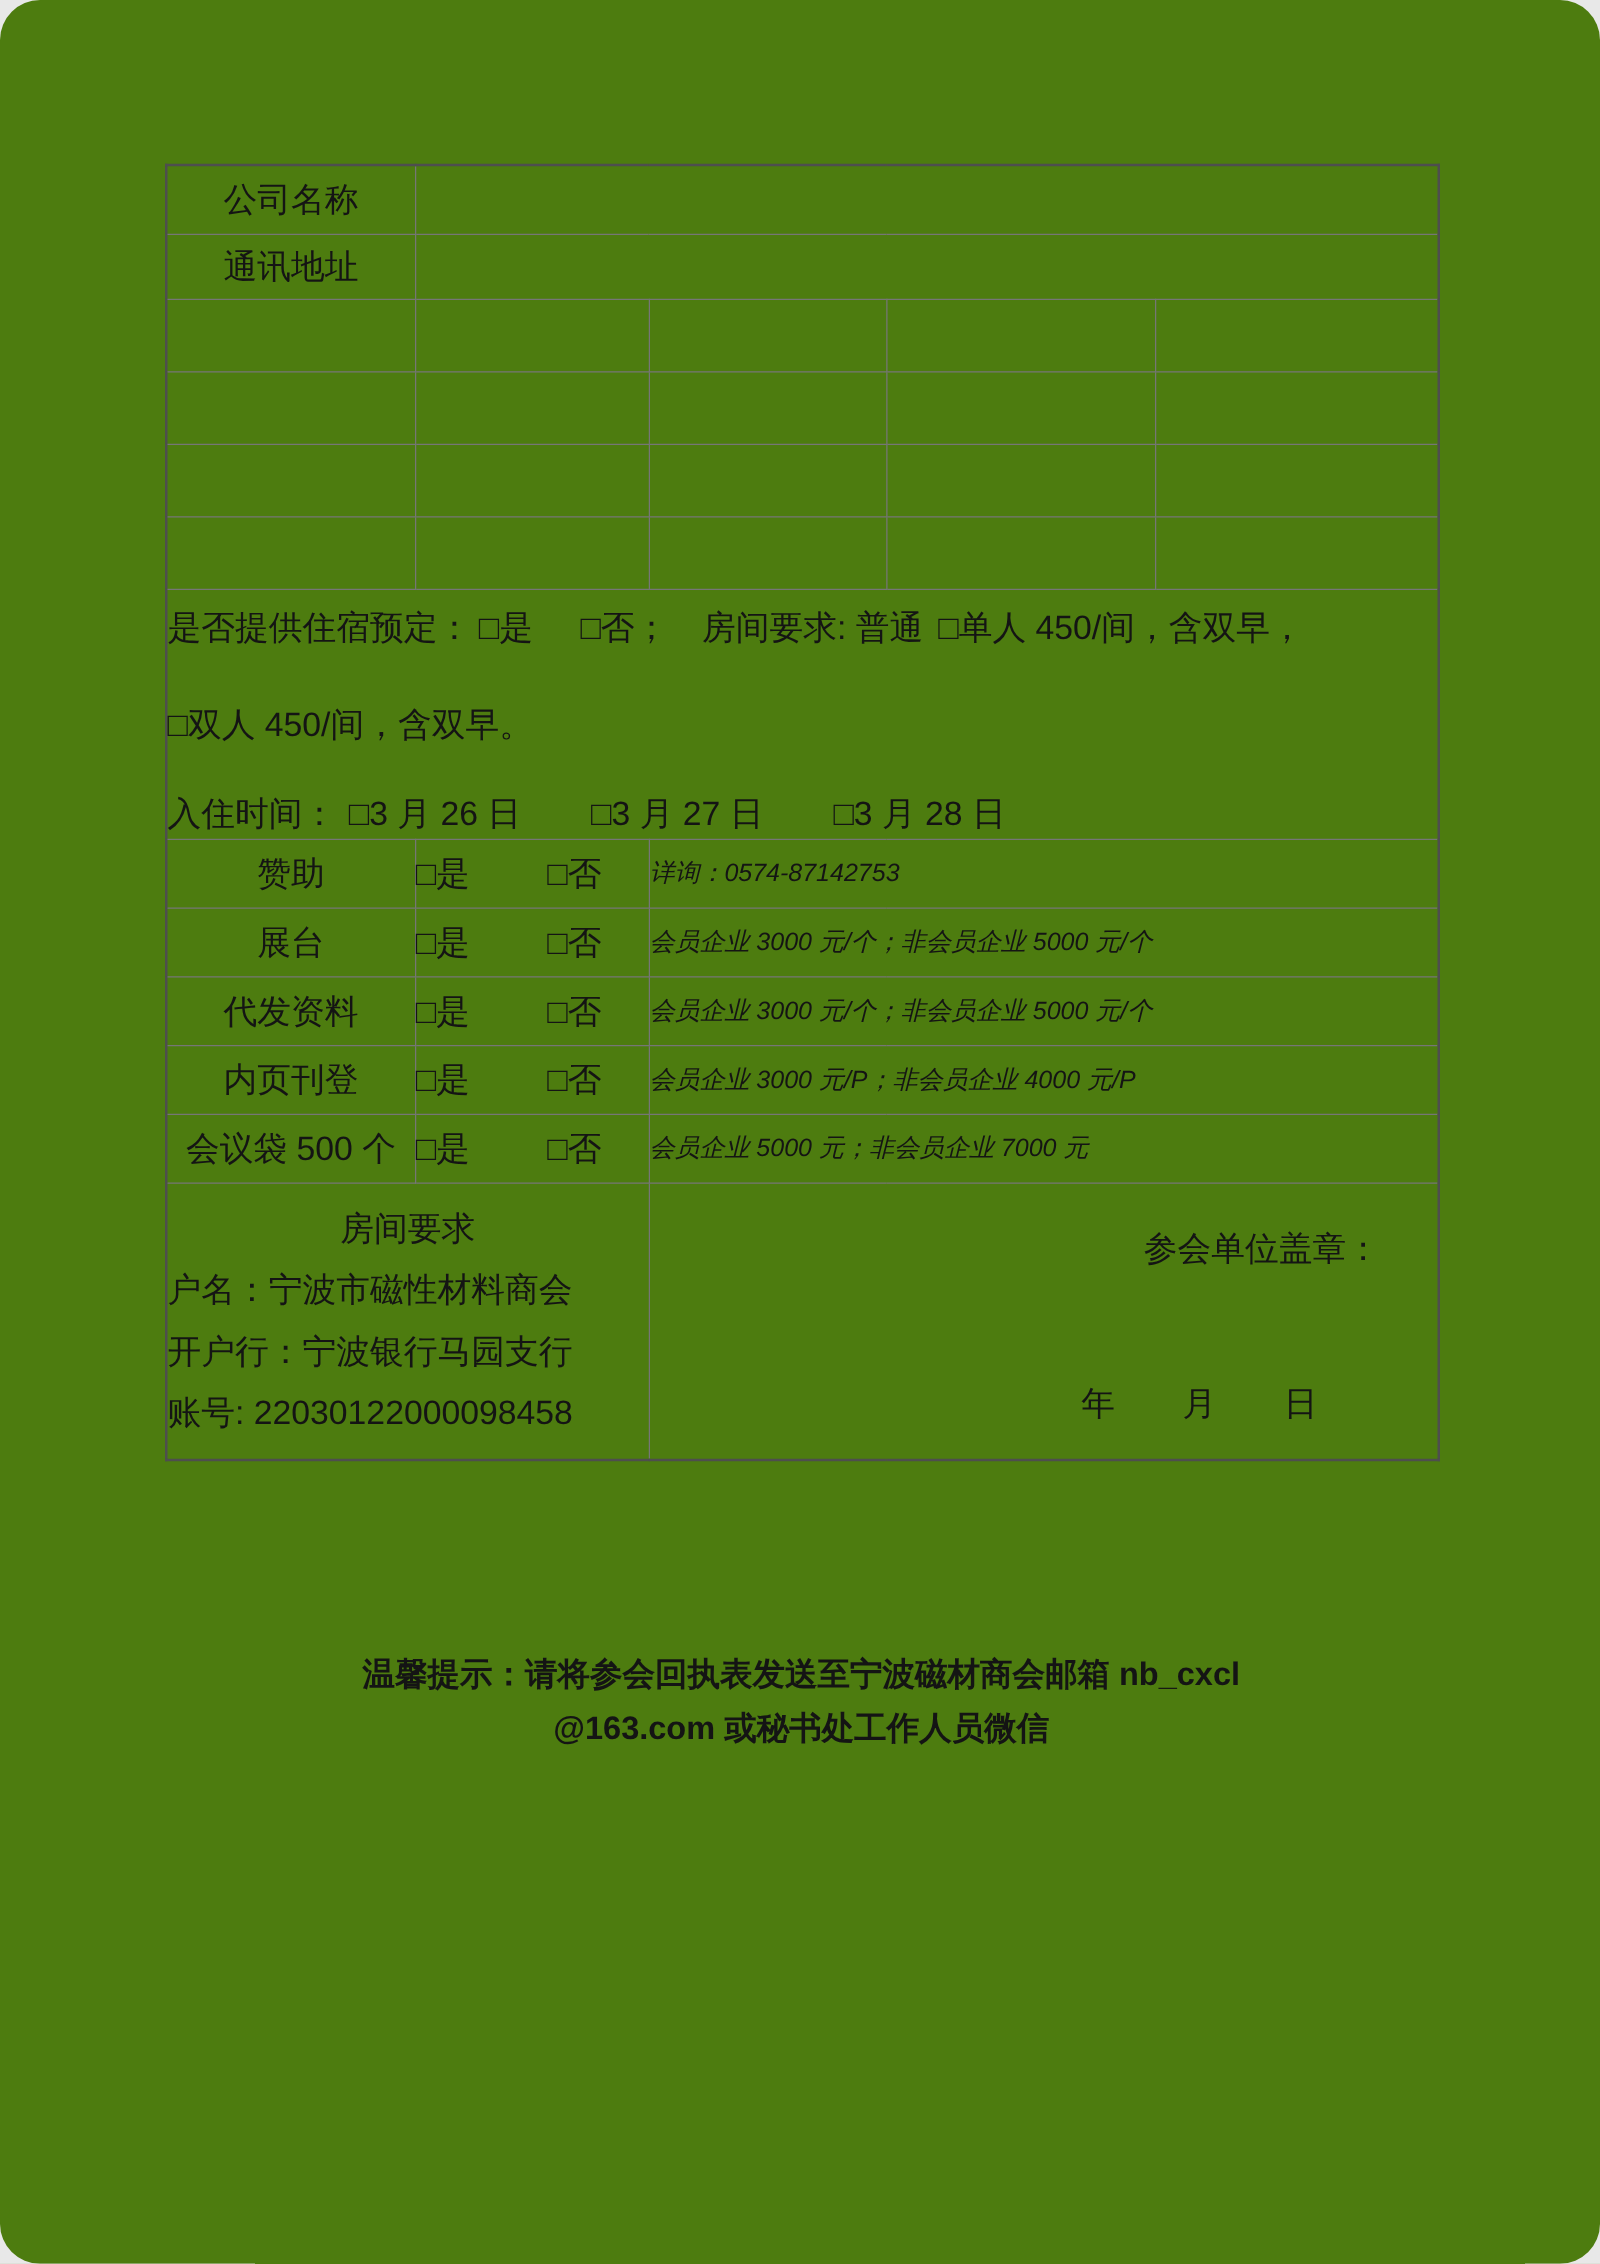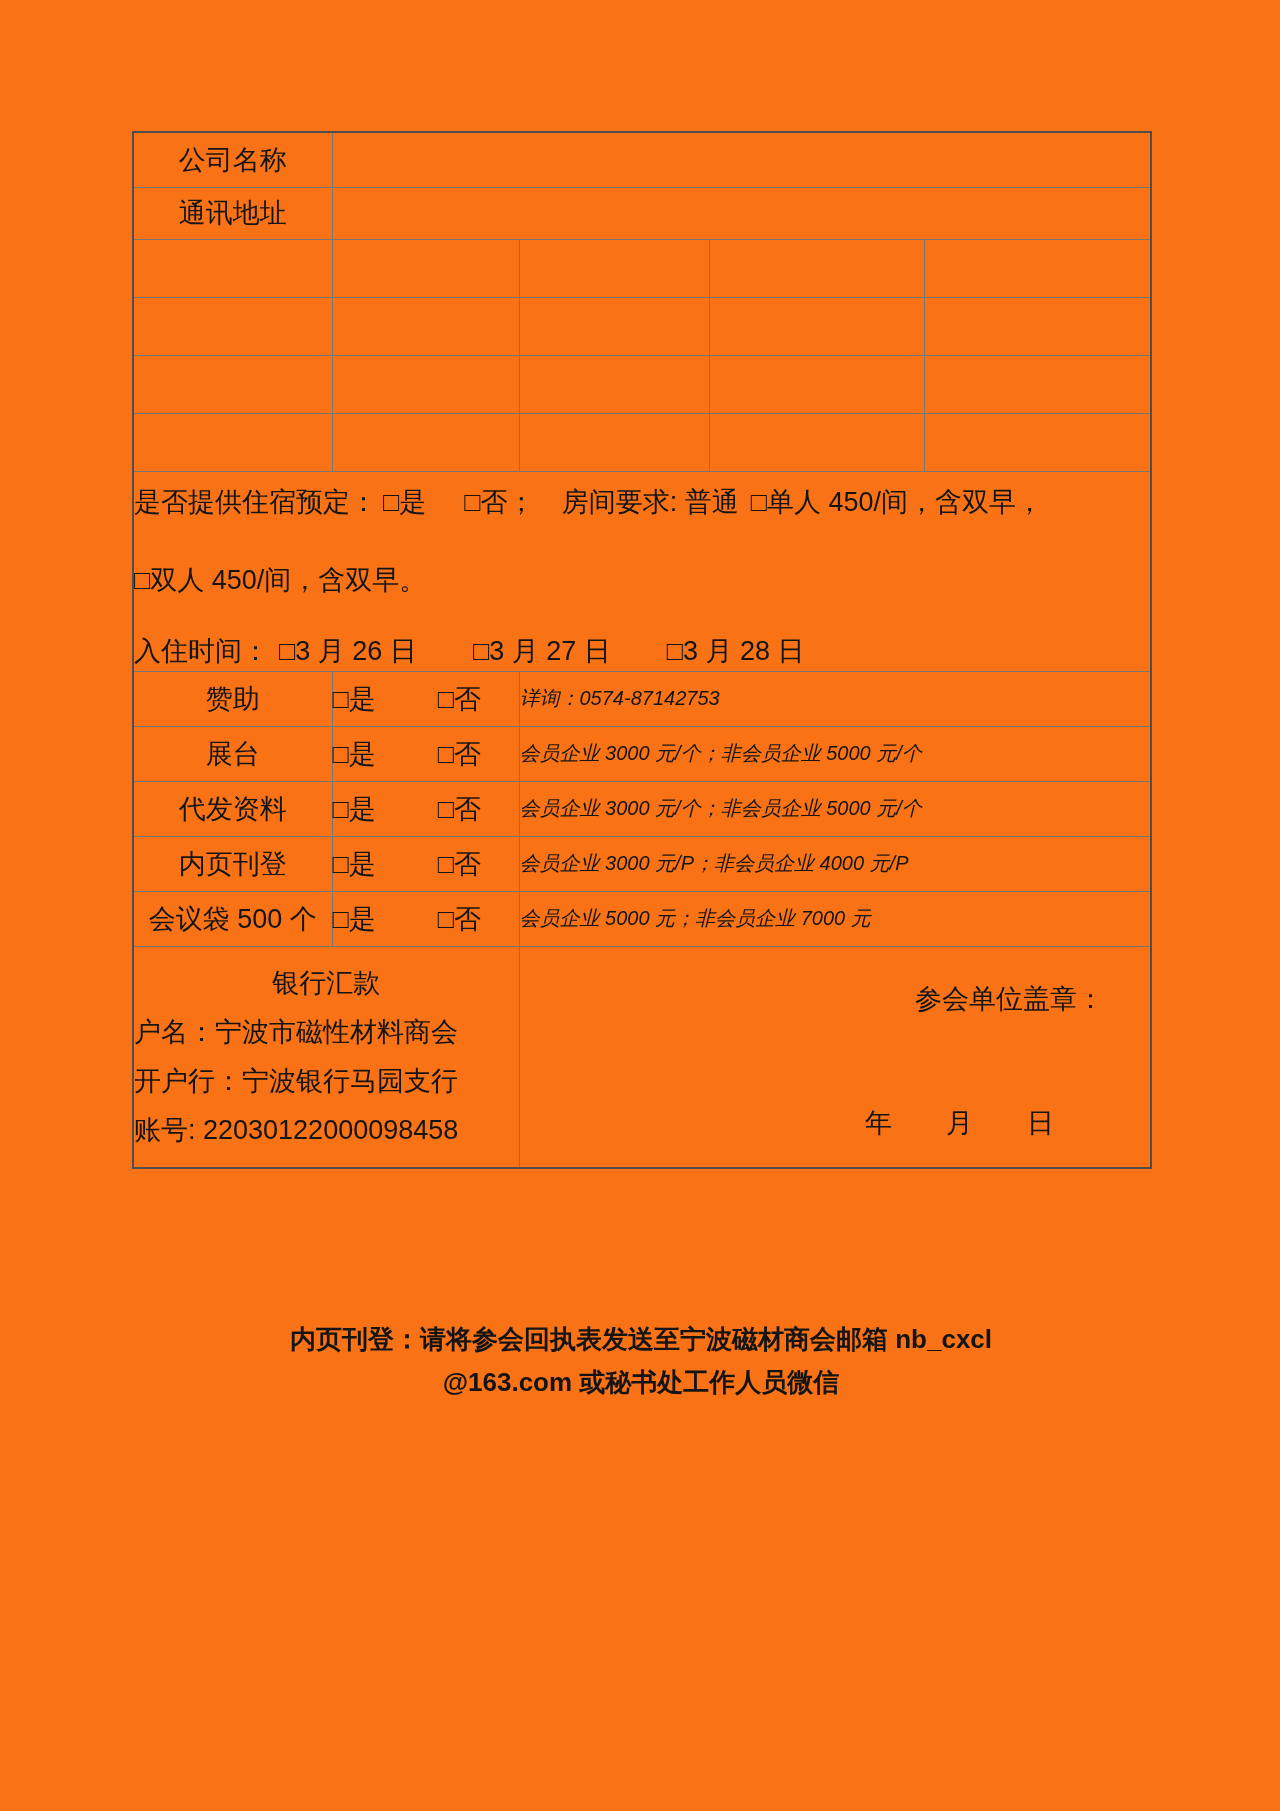--- a/index.html
+++ b/index.html
@@ -1,23 +1,24 @@
 <!DOCTYPE html>
 <html><head>
 <meta charset="utf-8">
 <style>
   html,body{margin:0;padding:0;background:#e8e8e8;}
   .page{
     position:relative;
     width:1280px;height:1811px;
-    background:#f97316;
+    background:#4d7c0f;
     font-family:"Liberation Sans", sans-serif;
     color:#141414;
     margin:0 auto;
     overflow:hidden;
+    border-radius:32px;
   }
   table.form{
     position:absolute;left:132px;top:131px;
     width:1018px;
     border-collapse:collapse;
     table-layout:fixed;
     border:2px solid #4e4e4e;
     font-size:27px;
   }
   table.form td{
@@ -157,31 +158,31 @@
     </tr>
 
     <tr class="r-part">
       <td class="c">会议袋 500 个</td>
       <td class="checks"><span>□是</span><span class="chk-no">□否</span></td>
       <td colspan="3" class="desc">会员企业 5000 元；非会员企业 7000 元</td>
     </tr>
 
     <tr class="r-bank">
       <td colspan="2" class="bank">
-        <div class="bank-title">银行汇款</div>
+        <div class="bank-title">房间要求</div>
         <div>户名：宁波市磁性材料商会</div>
         <div>开户行：宁波银行马园支行</div>
         <div>账号: 22030122000098458</div>
       </td>
       <td colspan="3" class="seal">
         <div class="seal-label">参会单位盖章：</div>
         <div class="seal-date">年　　月　　日</div>
       </td>
     </tr>
   </tbody>
     </table>
 
   <div class="footer">
-    <div>内页刊登：请将参会回执表发送至宁波磁材商会邮箱 nb_cxcl</div>
+    <div>温馨提示：请将参会回执表发送至宁波磁材商会邮箱 nb_cxcl</div>
     <div>@163.com 或秘书处工作人员微信</div>
   </div>
 
 </div>
 
 </body></html>

